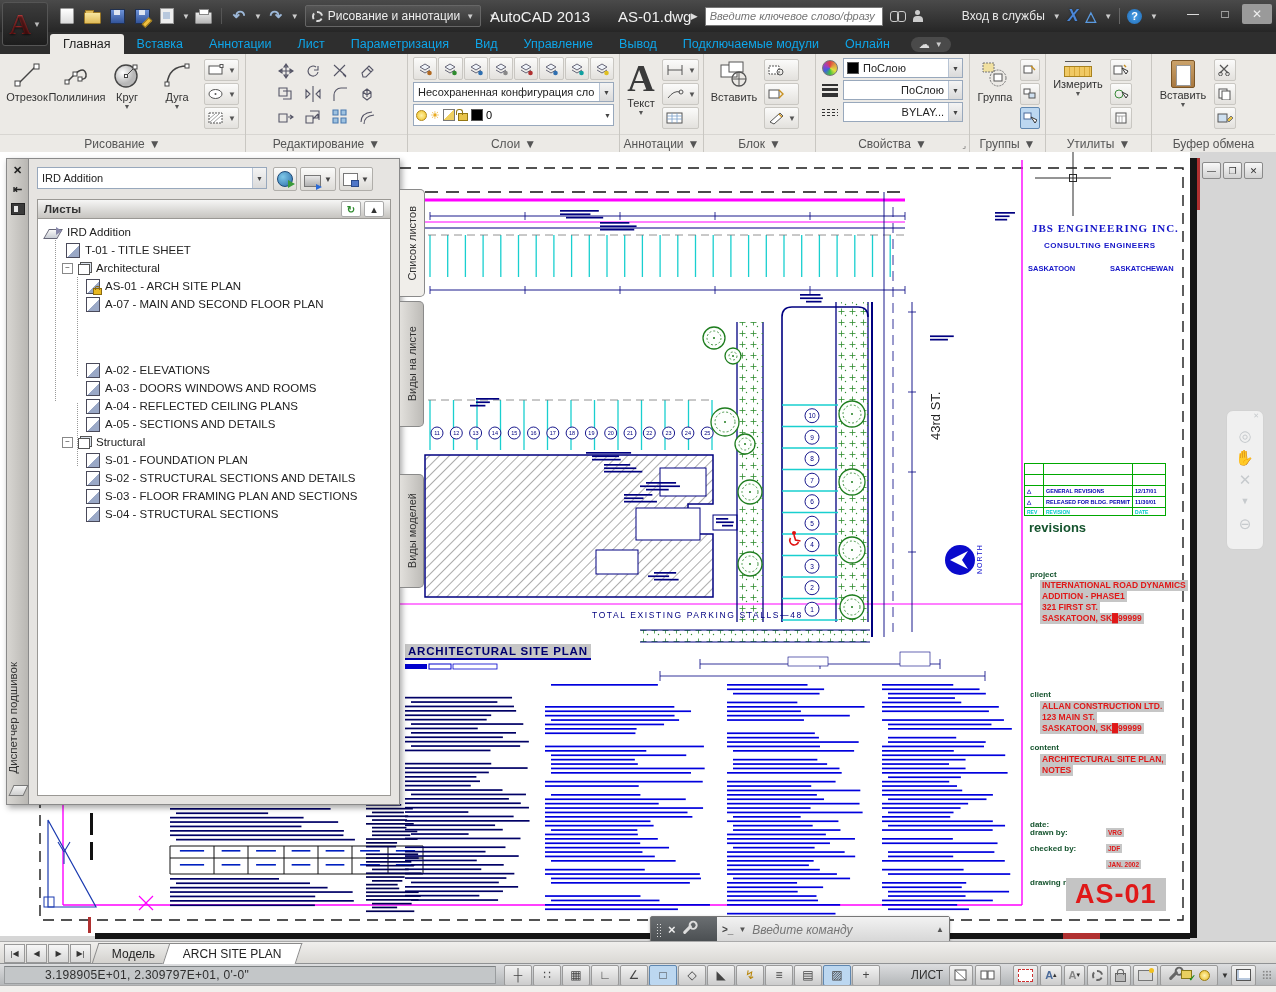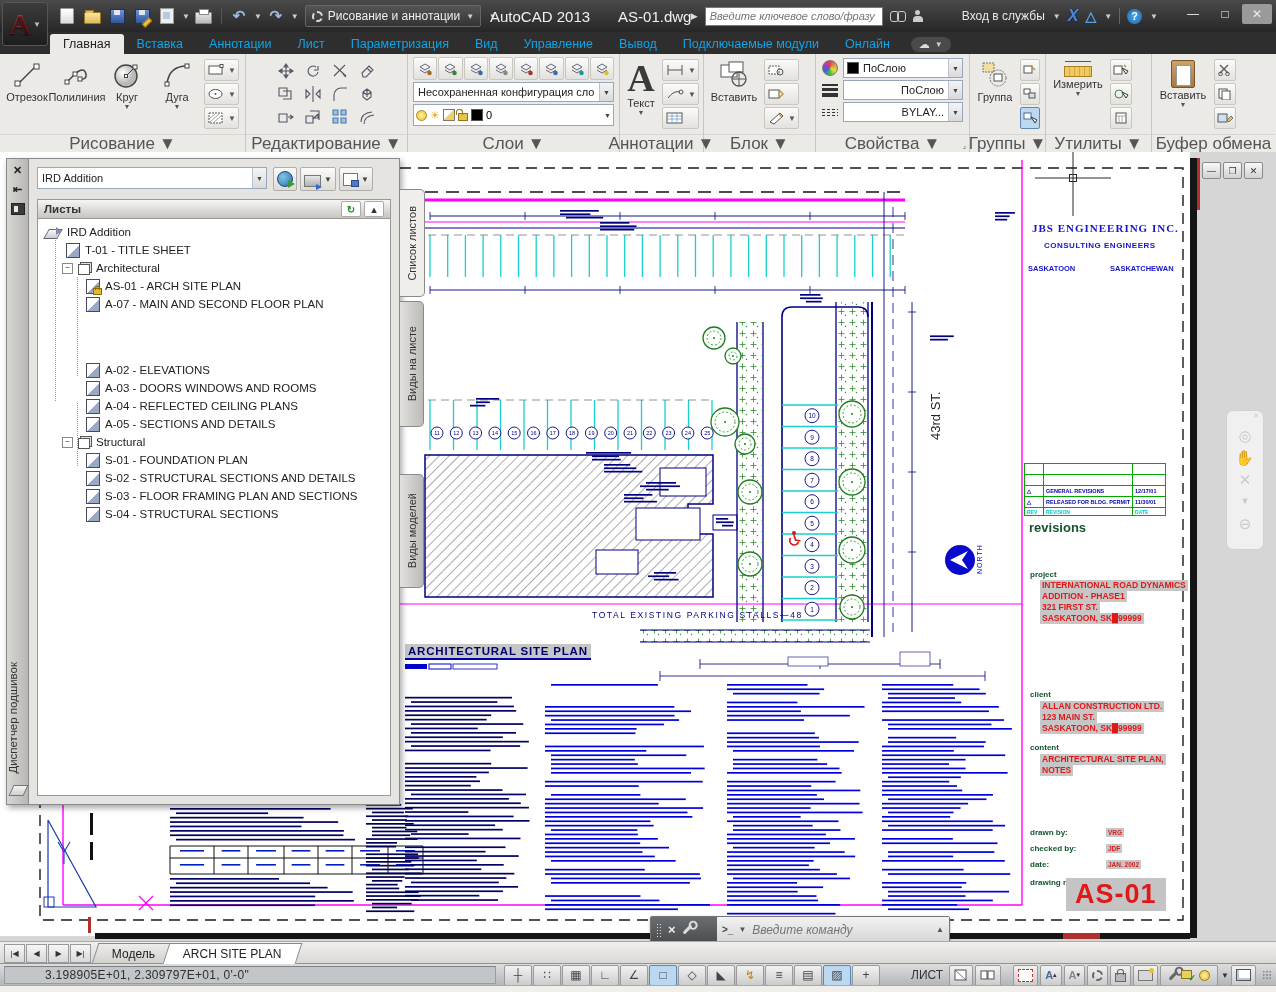--- a/index.html
+++ b/index.html
@@ -46,21 +46,21 @@
   .wbtn.close{background:#9a9a9a;border-radius:2px;}
   
   .rtabs{position:absolute;left:0;top:32px;width:1276px;height:22px;background:#2e2e2e;display:flex;align-items:flex-end;padding-left:50px;box-sizing:border-box;}
   .rtab{padding:3px 13px;font-size:12.5px;color:#0ea5e9;}
   .rtab.active{background:#eceae6;color:#222;border-radius:3px 3px 0 0;}
   .cloudtab{margin-left:8px;margin-bottom:2px;background:#4a4a4a;border-radius:8px;padding:1px 8px;color:#ddd;font-size:11px;display:flex;gap:4px;align-items:center;}
   
   .ribbon{position:absolute;left:0;top:54px;width:1276px;height:98px;background:#eceae6;border-bottom:1px solid #9a9894;display:flex;}
   .panel{border-right:1px solid #c9c7c2;display:flex;flex-direction:column;box-sizing:border-box;}
   .ptools{flex:1;display:flex;padding:3px 4px;gap:4px;}
-  .plabel{height:17px;font-size:17px;color:#555;display:flex;align-items:center;justify-content:center;gap:4px;border-top:1px solid #d8d6d2;}
+  .plabel{height:17px;font-size:12px;color:#555;display:flex;align-items:center;justify-content:center;gap:4px;border-top:1px solid #d8d6d2;}
   .bigbtn{width:46px;display:flex;flex-direction:column;align-items:center;padding-top:3px;border-radius:2px;}
   .bigbtn .blabel{font-size:11px;color:#333;margin-top:2px;text-align:center;line-height:11px;}
   .bigbtn .bcaret{font-size:7px;color:#555;}
   .scol{display:flex;flex-direction:column;justify-content:space-between;padding:2px 0;}
   .sbtn{height:20px;display:flex;align-items:center;gap:2px;padding:0 2px;border:1px solid #c9c7c2;background:linear-gradient(#fbfbfa,#e3e1dd);border-radius:2px;}
   .sbtn .caret{color:#555;}
   .grid12{display:grid;grid-template-columns:repeat(4,26px);grid-auto-rows:22px;gap:1px;align-content:center;}
   .gbtn{display:flex;align-items:center;justify-content:center;border-radius:2px;border:1px solid transparent;}
   .lay{display:flex;flex-direction:column;gap:2px;padding:3px 5px;flex:1;}
   .layrow1{display:flex;gap:1px;}
@@ -1295,21 +1295,21 @@
         </div>
       <div class="tb-con cyanlbl">content</div>
       <div class="tb-conl" id="conlines">
           <div class="fieldline">ARCHITECTURAL SITE PLAN,</div>
           <div class="fieldline">NOTES</div>
         </div>
       <div class="metalbl cyanlbl" style="top:676px">drawn by:</div>
       <div class="metaval" style="top:676px">VRG</div>
       <div class="metalbl cyanlbl" style="top:692px">checked by:</div>
       <div class="metaval" style="top:692px">JDF</div>
-      <div class="metalbl cyanlbl" style="top:708px">date:</div>
+      <div class="metalbl cyanlbl" style="top:668px">date:</div>
       <div class="metaval" style="top:708px">JAN. 2002</div>
       <div class="metalbl cyanlbl" style="top:726px">drawing no.</div>
       <div class="dwgno">AS-01</div>
     </div>
 
     <div class="archtitle">ARCHITECTURAL SITE PLAN</div>
 
     <div class="wincontrols">
       <div class="wc">—</div>
       <div class="wc">❐</div>

